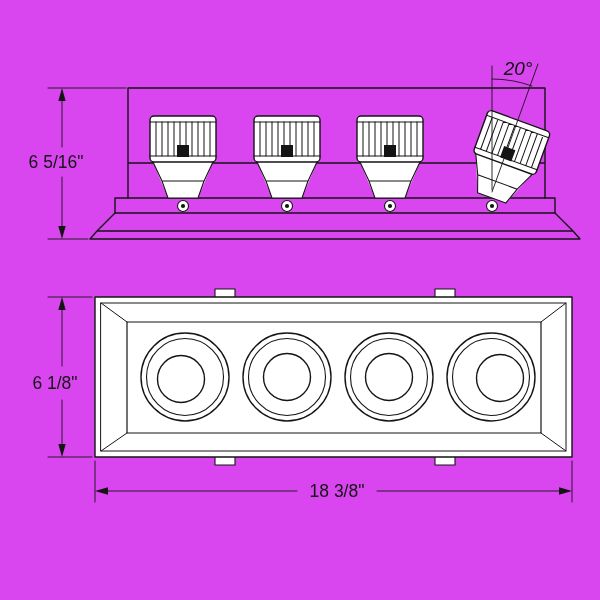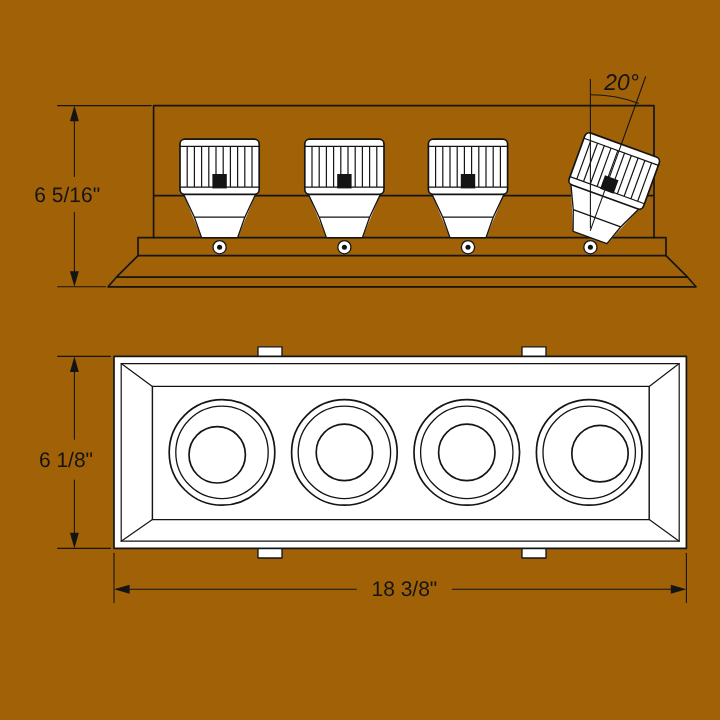--- a/index.html
+++ b/index.html
@@ -1,16 +1,16 @@
 <!DOCTYPE html>
 <html><head>
 <meta charset="utf-8">
 <style>
   html,body{margin:0;padding:0;background:#ffffff;}
-  .canvas{width:600px;height:600px;position:relative;background:#a16207;overflow:hidden;text-decoration:underline;}
+  .canvas{width:600px;height:600px;position:relative;background:#d946ef;overflow:hidden;text-decoration:underline;}
   svg text{
     fill:#141414;
     stroke:none;
     font-family:"Liberation Sans", sans-serif;
     font-size:17.5px;
   }
   svg text.angle{font-size:19px;font-style:italic;}
 </style>
 </head>
 <body>

